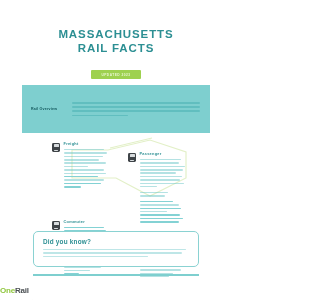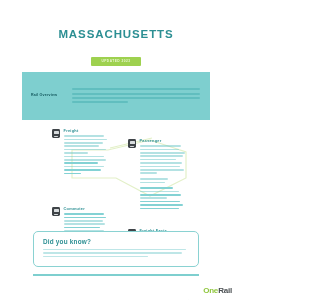--- a/index.html
+++ b/index.html
@@ -86,41 +86,42 @@
     font-size:6.4px;line-height:7px;font-weight:700;letter-spacing:.2px;
   }
   .dyk .ln{opacity:.45;margin-bottom:2.1px;}
 
   
   .foot-rule{
     position:absolute;left:33px;top:274px;width:166px;height:2.2px;
     background:#7ecfcf;
   }
   .logo{
-    position:absolute;left:0;top:279px;width:232px;text-align:right;
+    position:absolute;left:0;top:279px;width:232px;text-align:left;
   }
   .logo .mark{
     display:inline-block;font-size:8px;line-height:8px;font-weight:700;
     letter-spacing:-.2px;
   }
   .logo .one{color:#8fc63d;}
   .logo .rail{color:#4b5053;}
   .logo .tag{
     display:block;margin-top:1.5px;color:#9aa0a3;
     font-size:2.5px;letter-spacing:.45px;
   }
 </style>
 </head>
 <body>
 
 <div class="page">
 
   <div class="header">
     <h1 class="title">
       <span>MASSACHUSETTS</span>
+      <span class="l2">RAIL FACTS</span>
     </h1>
     <div class="badge-wrap">
       <span class="badge">UPDATED 2023</span>
     </div>
   </div>
 
   <div class="overview">
     <div class="ov-label">Rail Overview</div>
     <div class="ov-body">
       <div class="ov-line" style="width:100%"></div>

